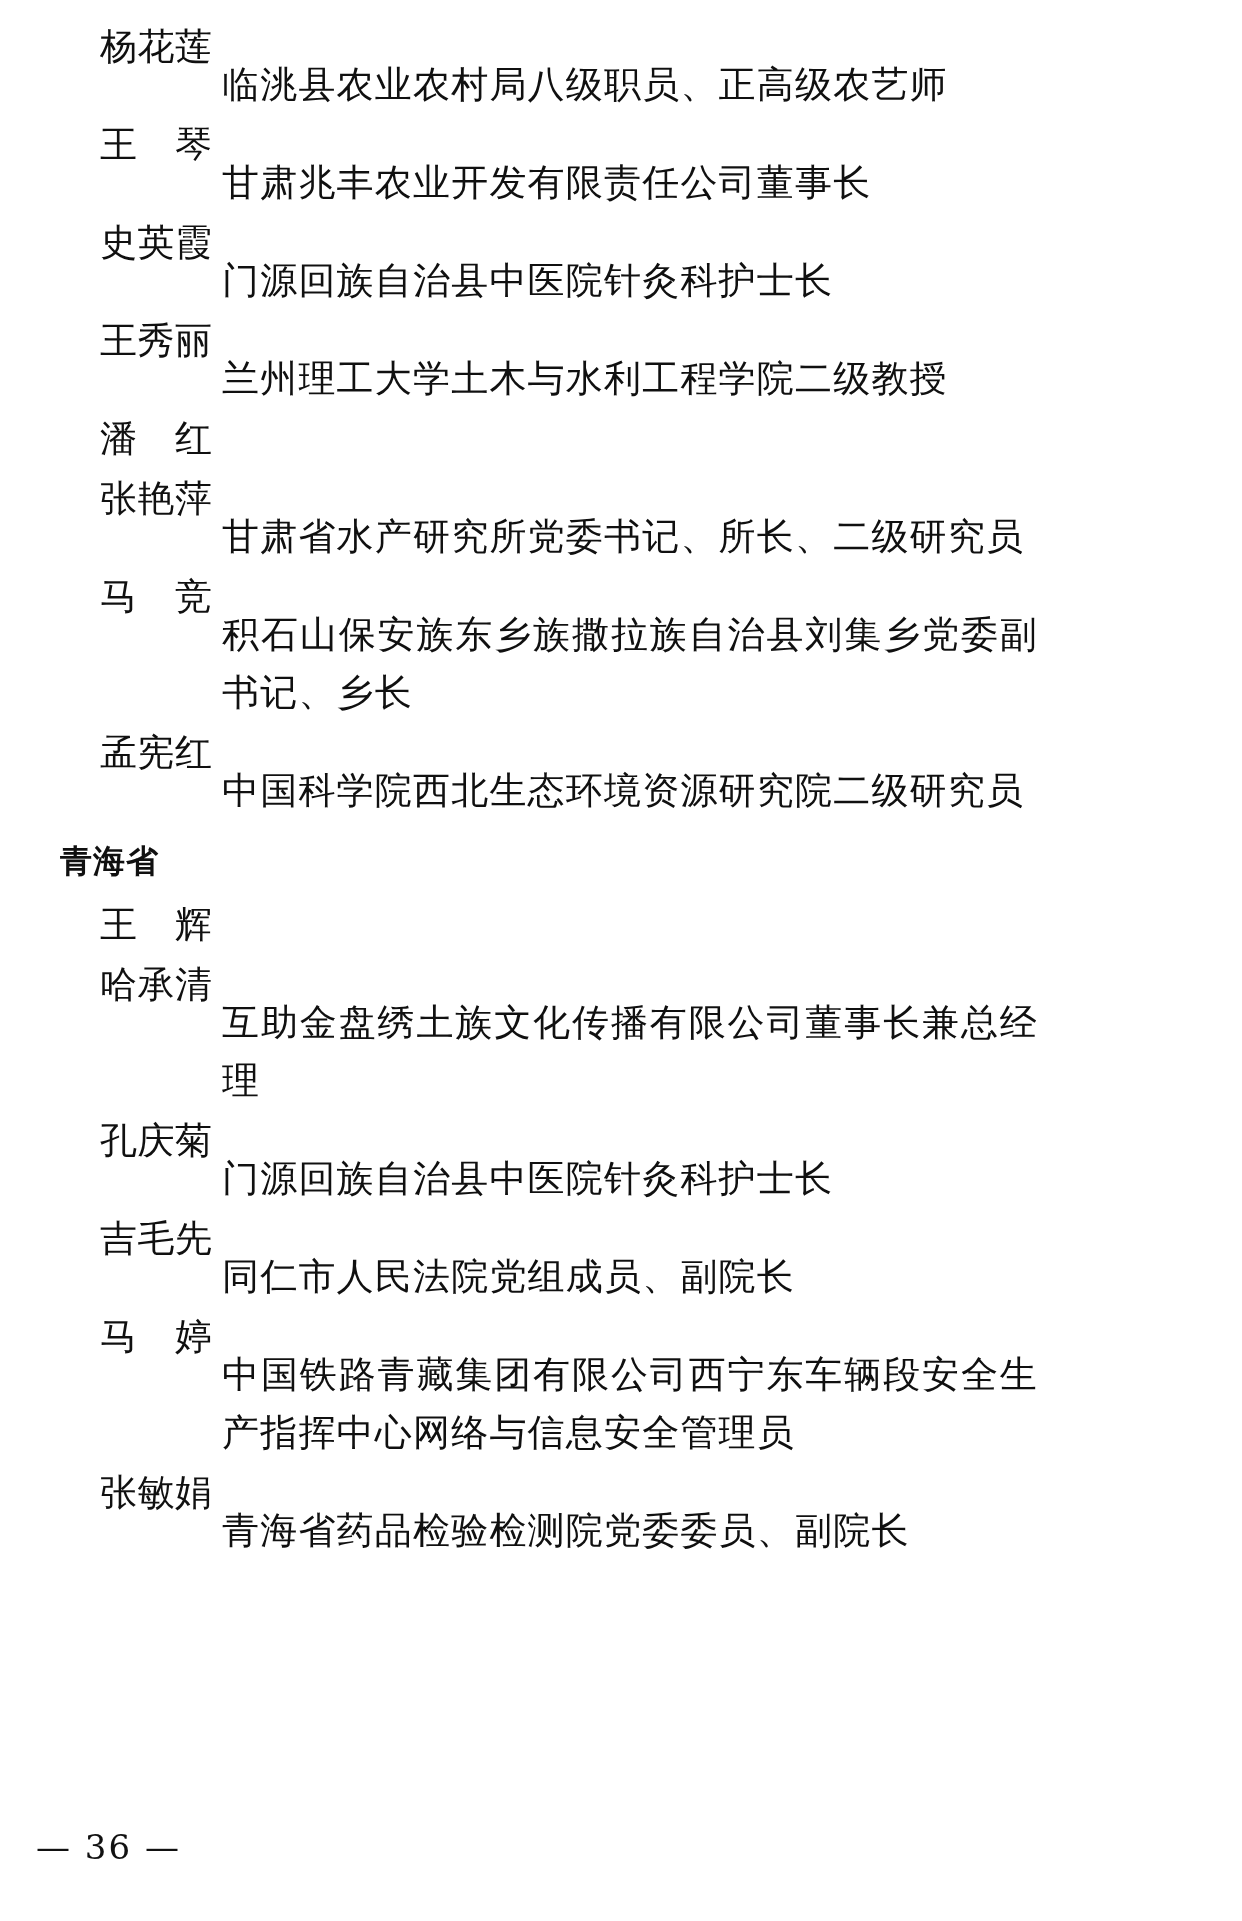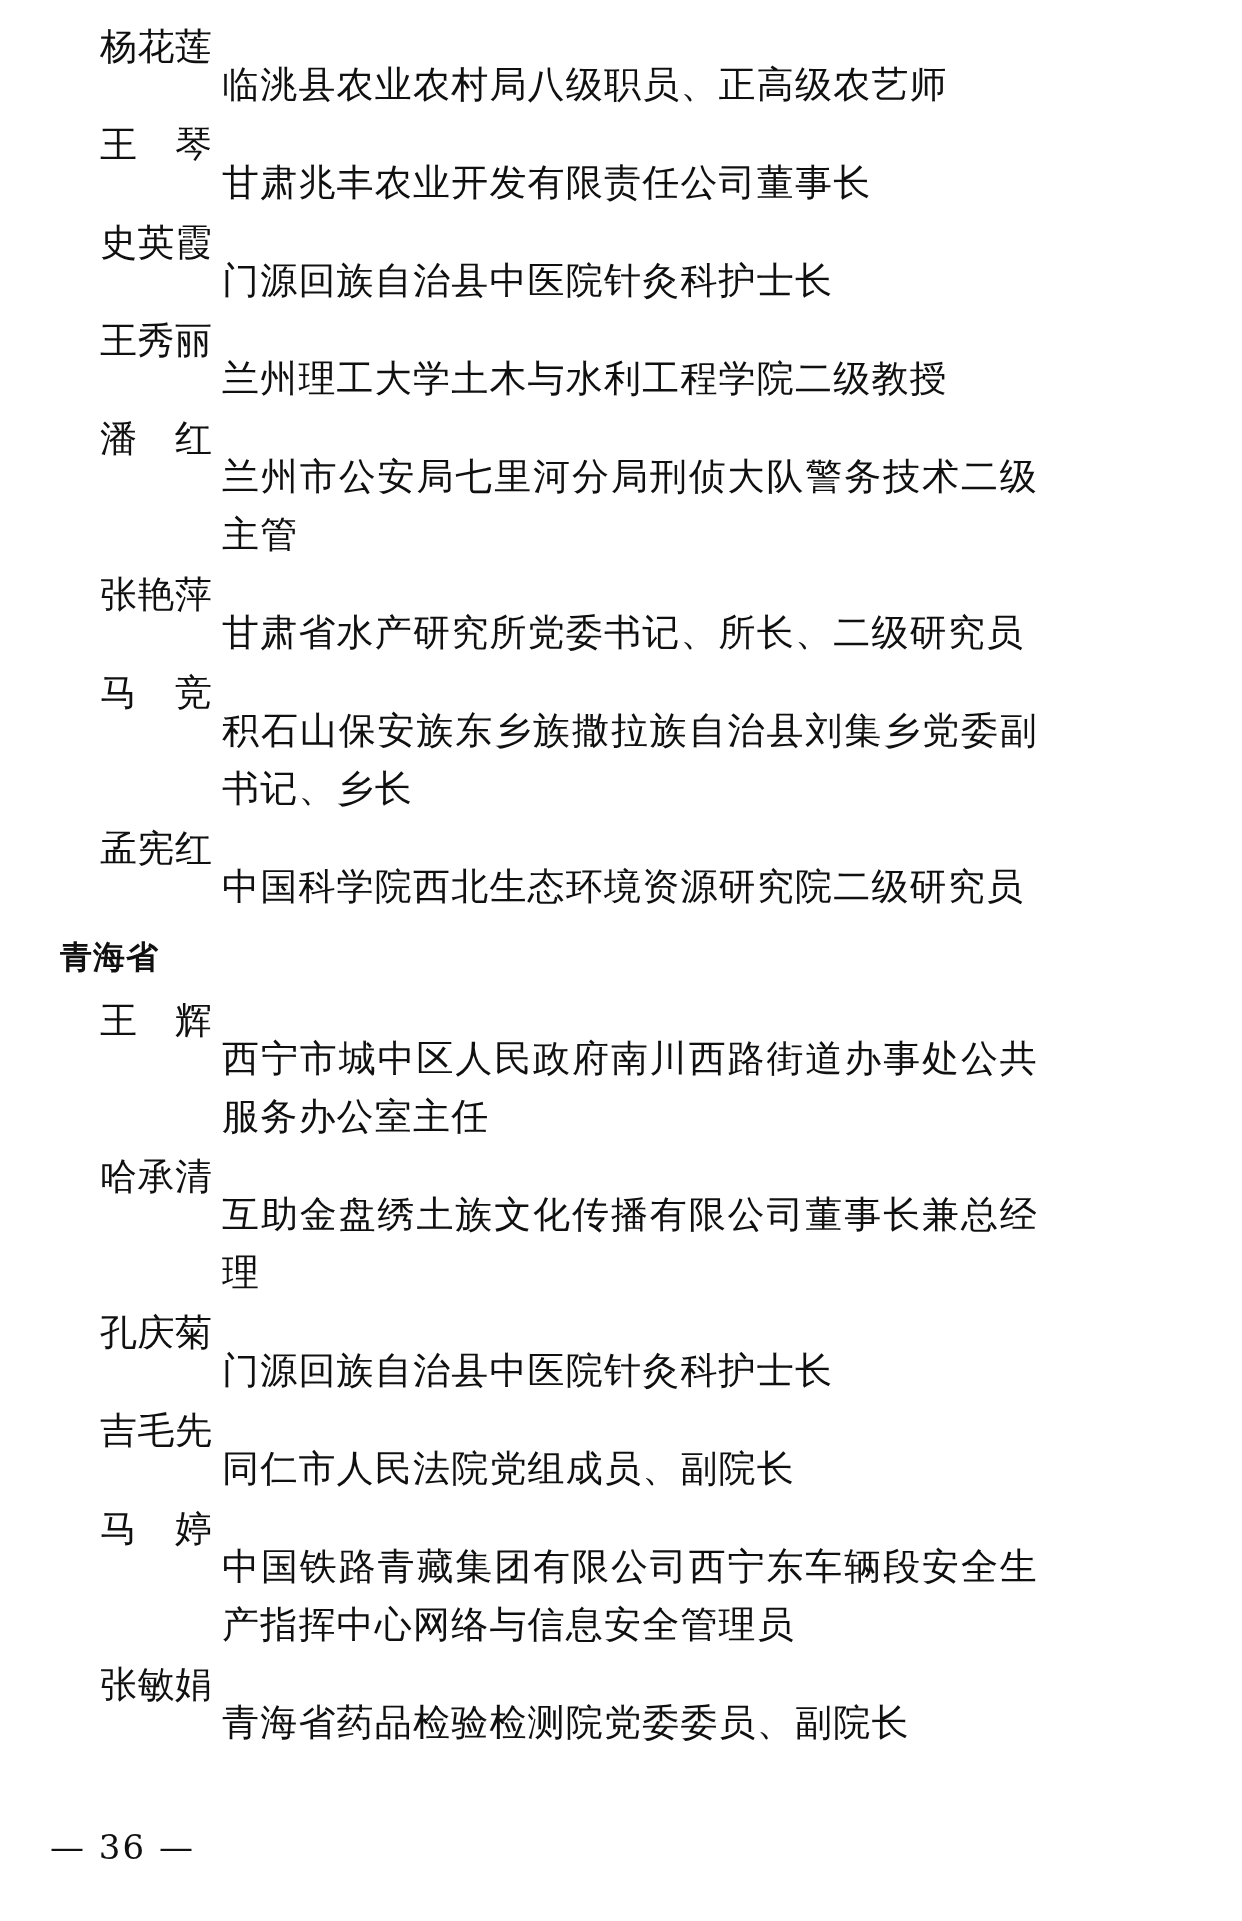--- a/index.html
+++ b/index.html
@@ -55,21 +55,21 @@
     letter-spacing: 1px;
     margin: 10px 0 4px 0;
     font-family: "DejaVu Sans", "Liberation Sans", sans-serif;
   }
   .footer {
     position: absolute;
     left: 0;
     right: 0;
     bottom: 54px;
     text-align: left;
-    padding-left: 50px;
+    padding-left: 36px;
     font-size: 34px;
     letter-spacing: 2px;
     color: #111;
     margin-top: 40px;
   }
 </style>
 </head>
 <body>
 
 <div class="page">
@@ -86,41 +86,39 @@
     <div class="entry">
       <div class="name">史英霞</div>
       <div class="desc">门源回族自治县中医院针灸科护士长</div>
     </div>
     <div class="entry">
       <div class="name">王秀丽</div>
       <div class="desc">兰州理工大学土木与水利工程学院二级教授</div>
     </div>
     <div class="entry">
       <div class="name">潘　红</div>
-      <div class="desc">兰州市公安局七里河分局刑侦大队警务技术二级主管</div>
     </div>
     <div class="entry">
       <div class="name">张艳萍</div>
       <div class="desc">甘肃省水产研究所党委书记、所长、二级研究员</div>
     </div>
     <div class="entry">
       <div class="name">马　竞</div>
       <div class="desc">积石山保安族东乡族撒拉族自治县刘集乡党委副书记、乡长</div>
     </div>
     <div class="entry">
       <div class="name">孟宪红</div>
       <div class="desc">中国科学院西北生态环境资源研究院二级研究员</div>
     </div>
   </div>
 
   <div>
     <div class="province">青海省</div>
     <div class="entry">
       <div class="name">王　辉</div>
-      <div class="desc">西宁市城中区人民政府南川西路街道办事处公共服务办公室主任</div>
     </div>
     <div class="entry">
       <div class="name">哈承清</div>
       <div class="desc">互助金盘绣土族文化传播有限公司董事长兼总经理</div>
     </div>
     <div class="entry">
       <div class="name">孔庆菊</div>
       <div class="desc">门源回族自治县中医院针灸科护士长</div>
     </div>
     <div class="entry">

